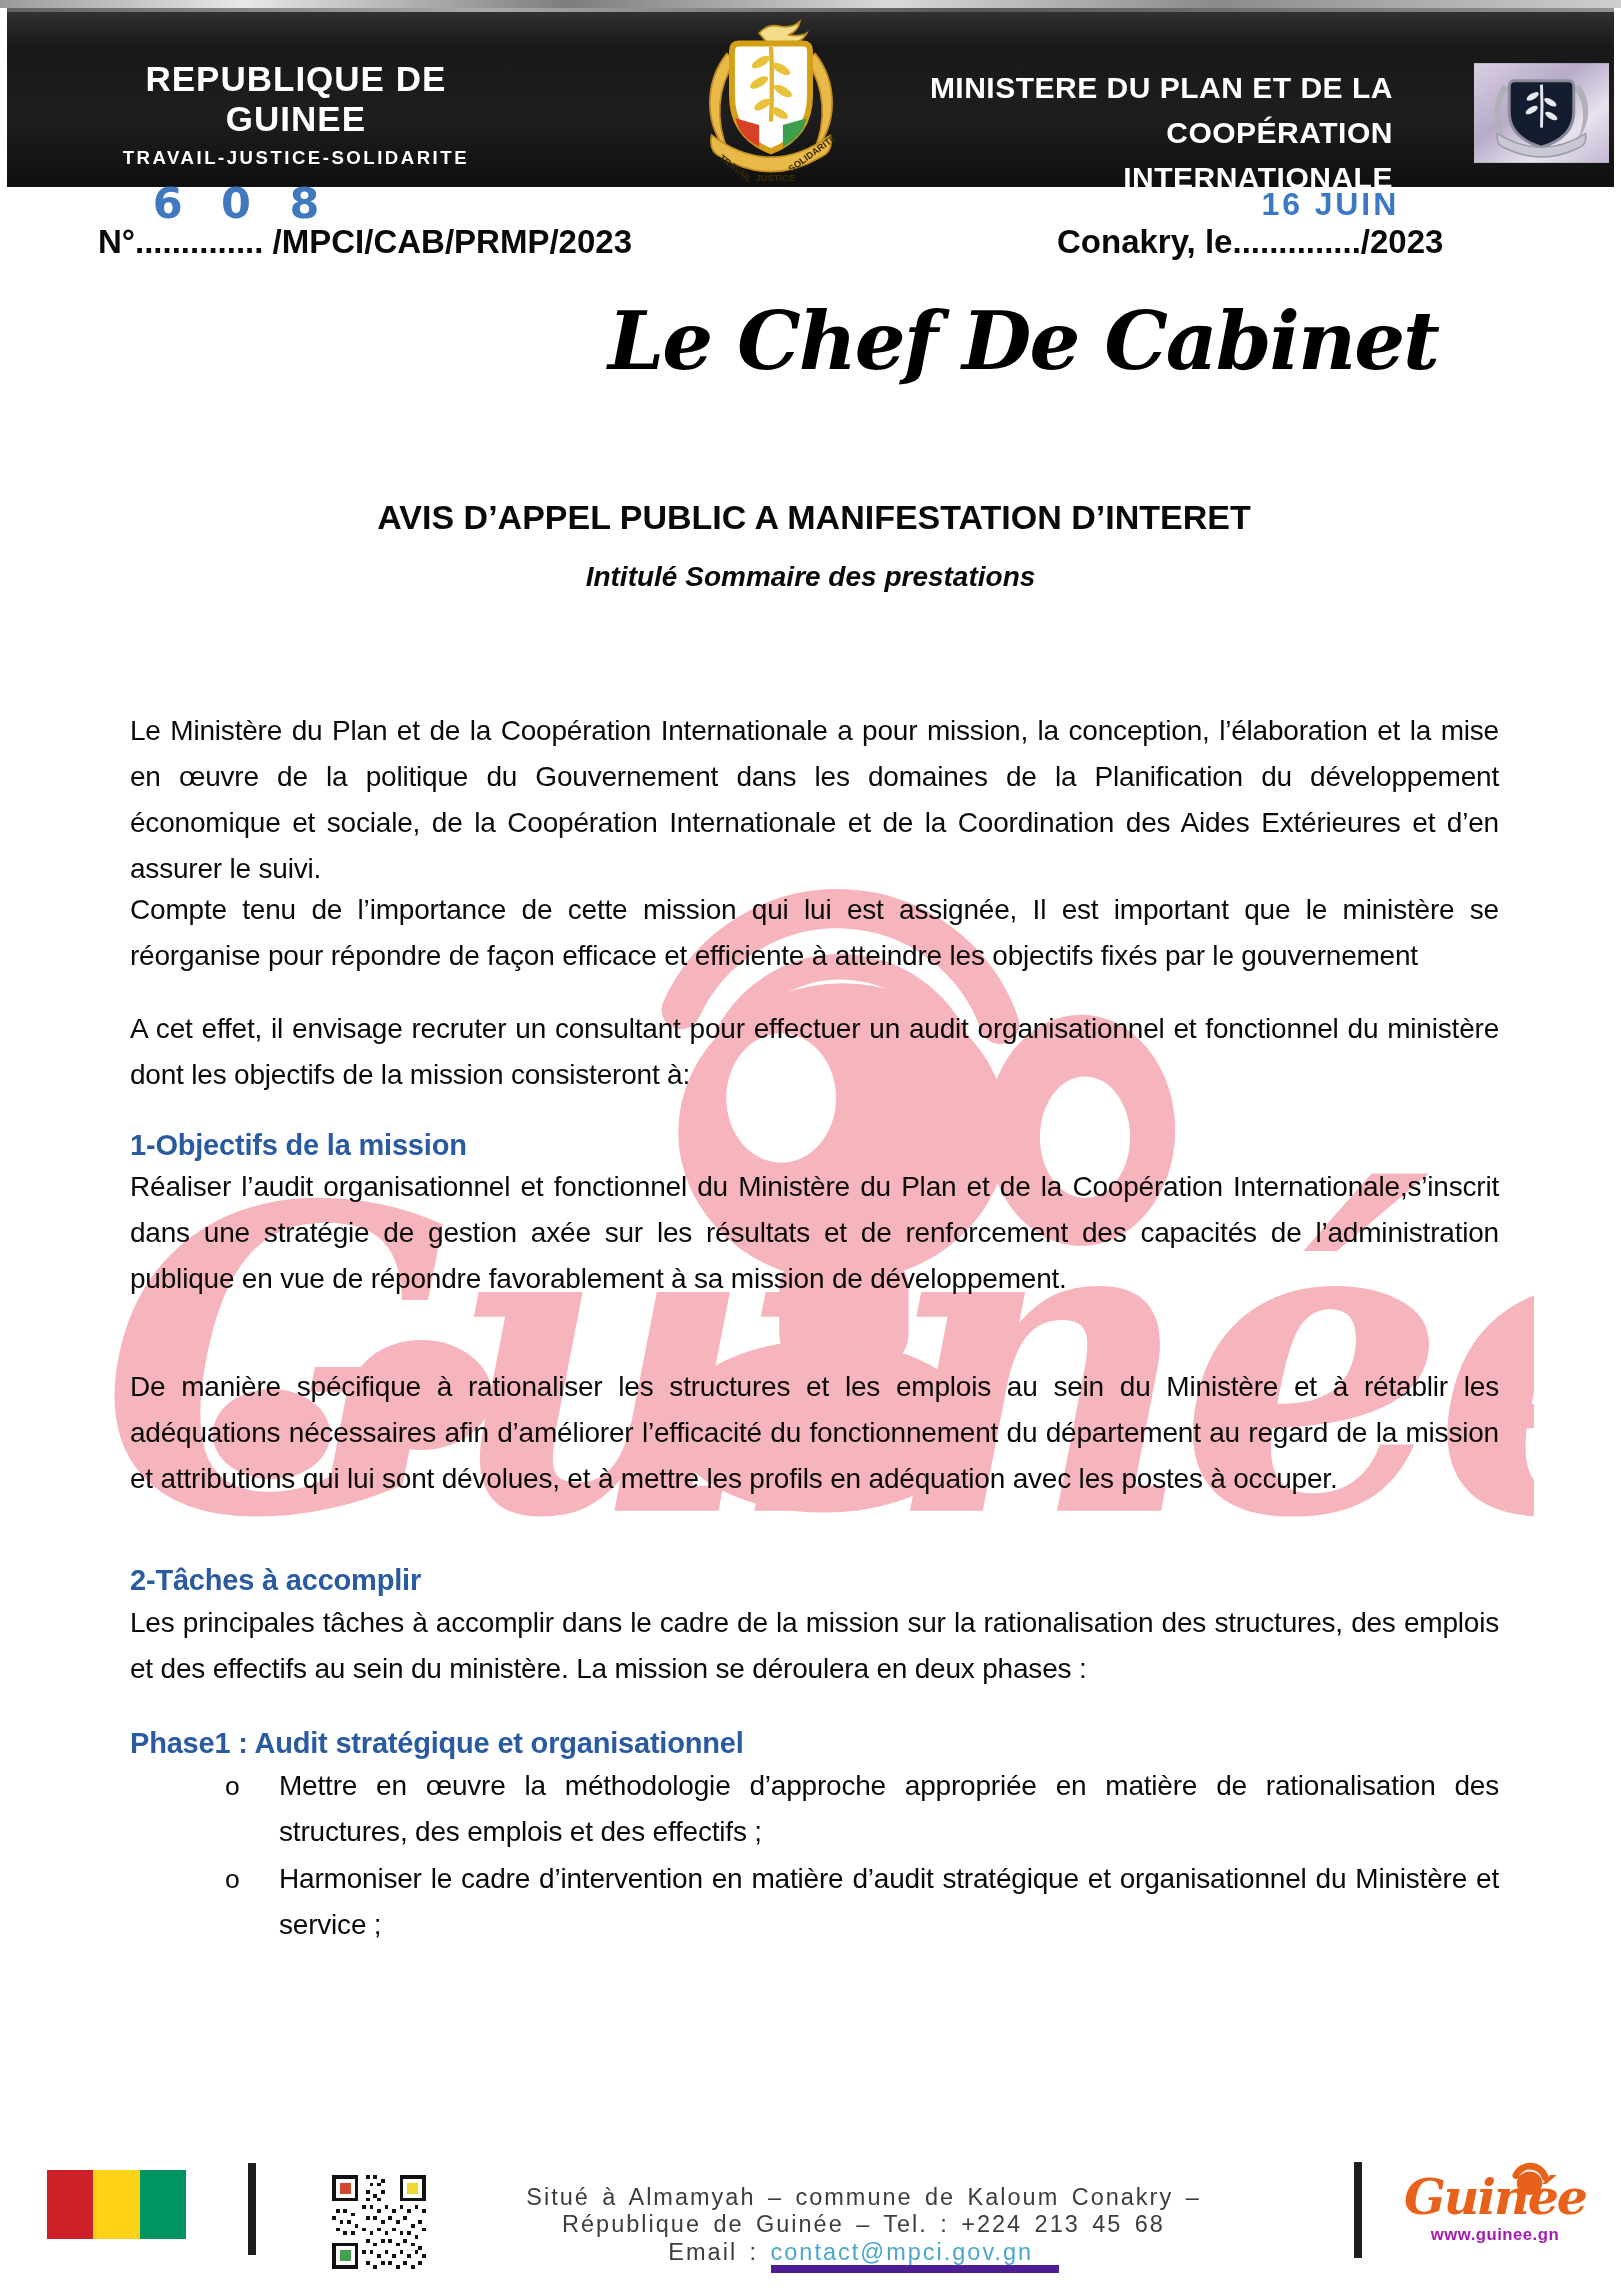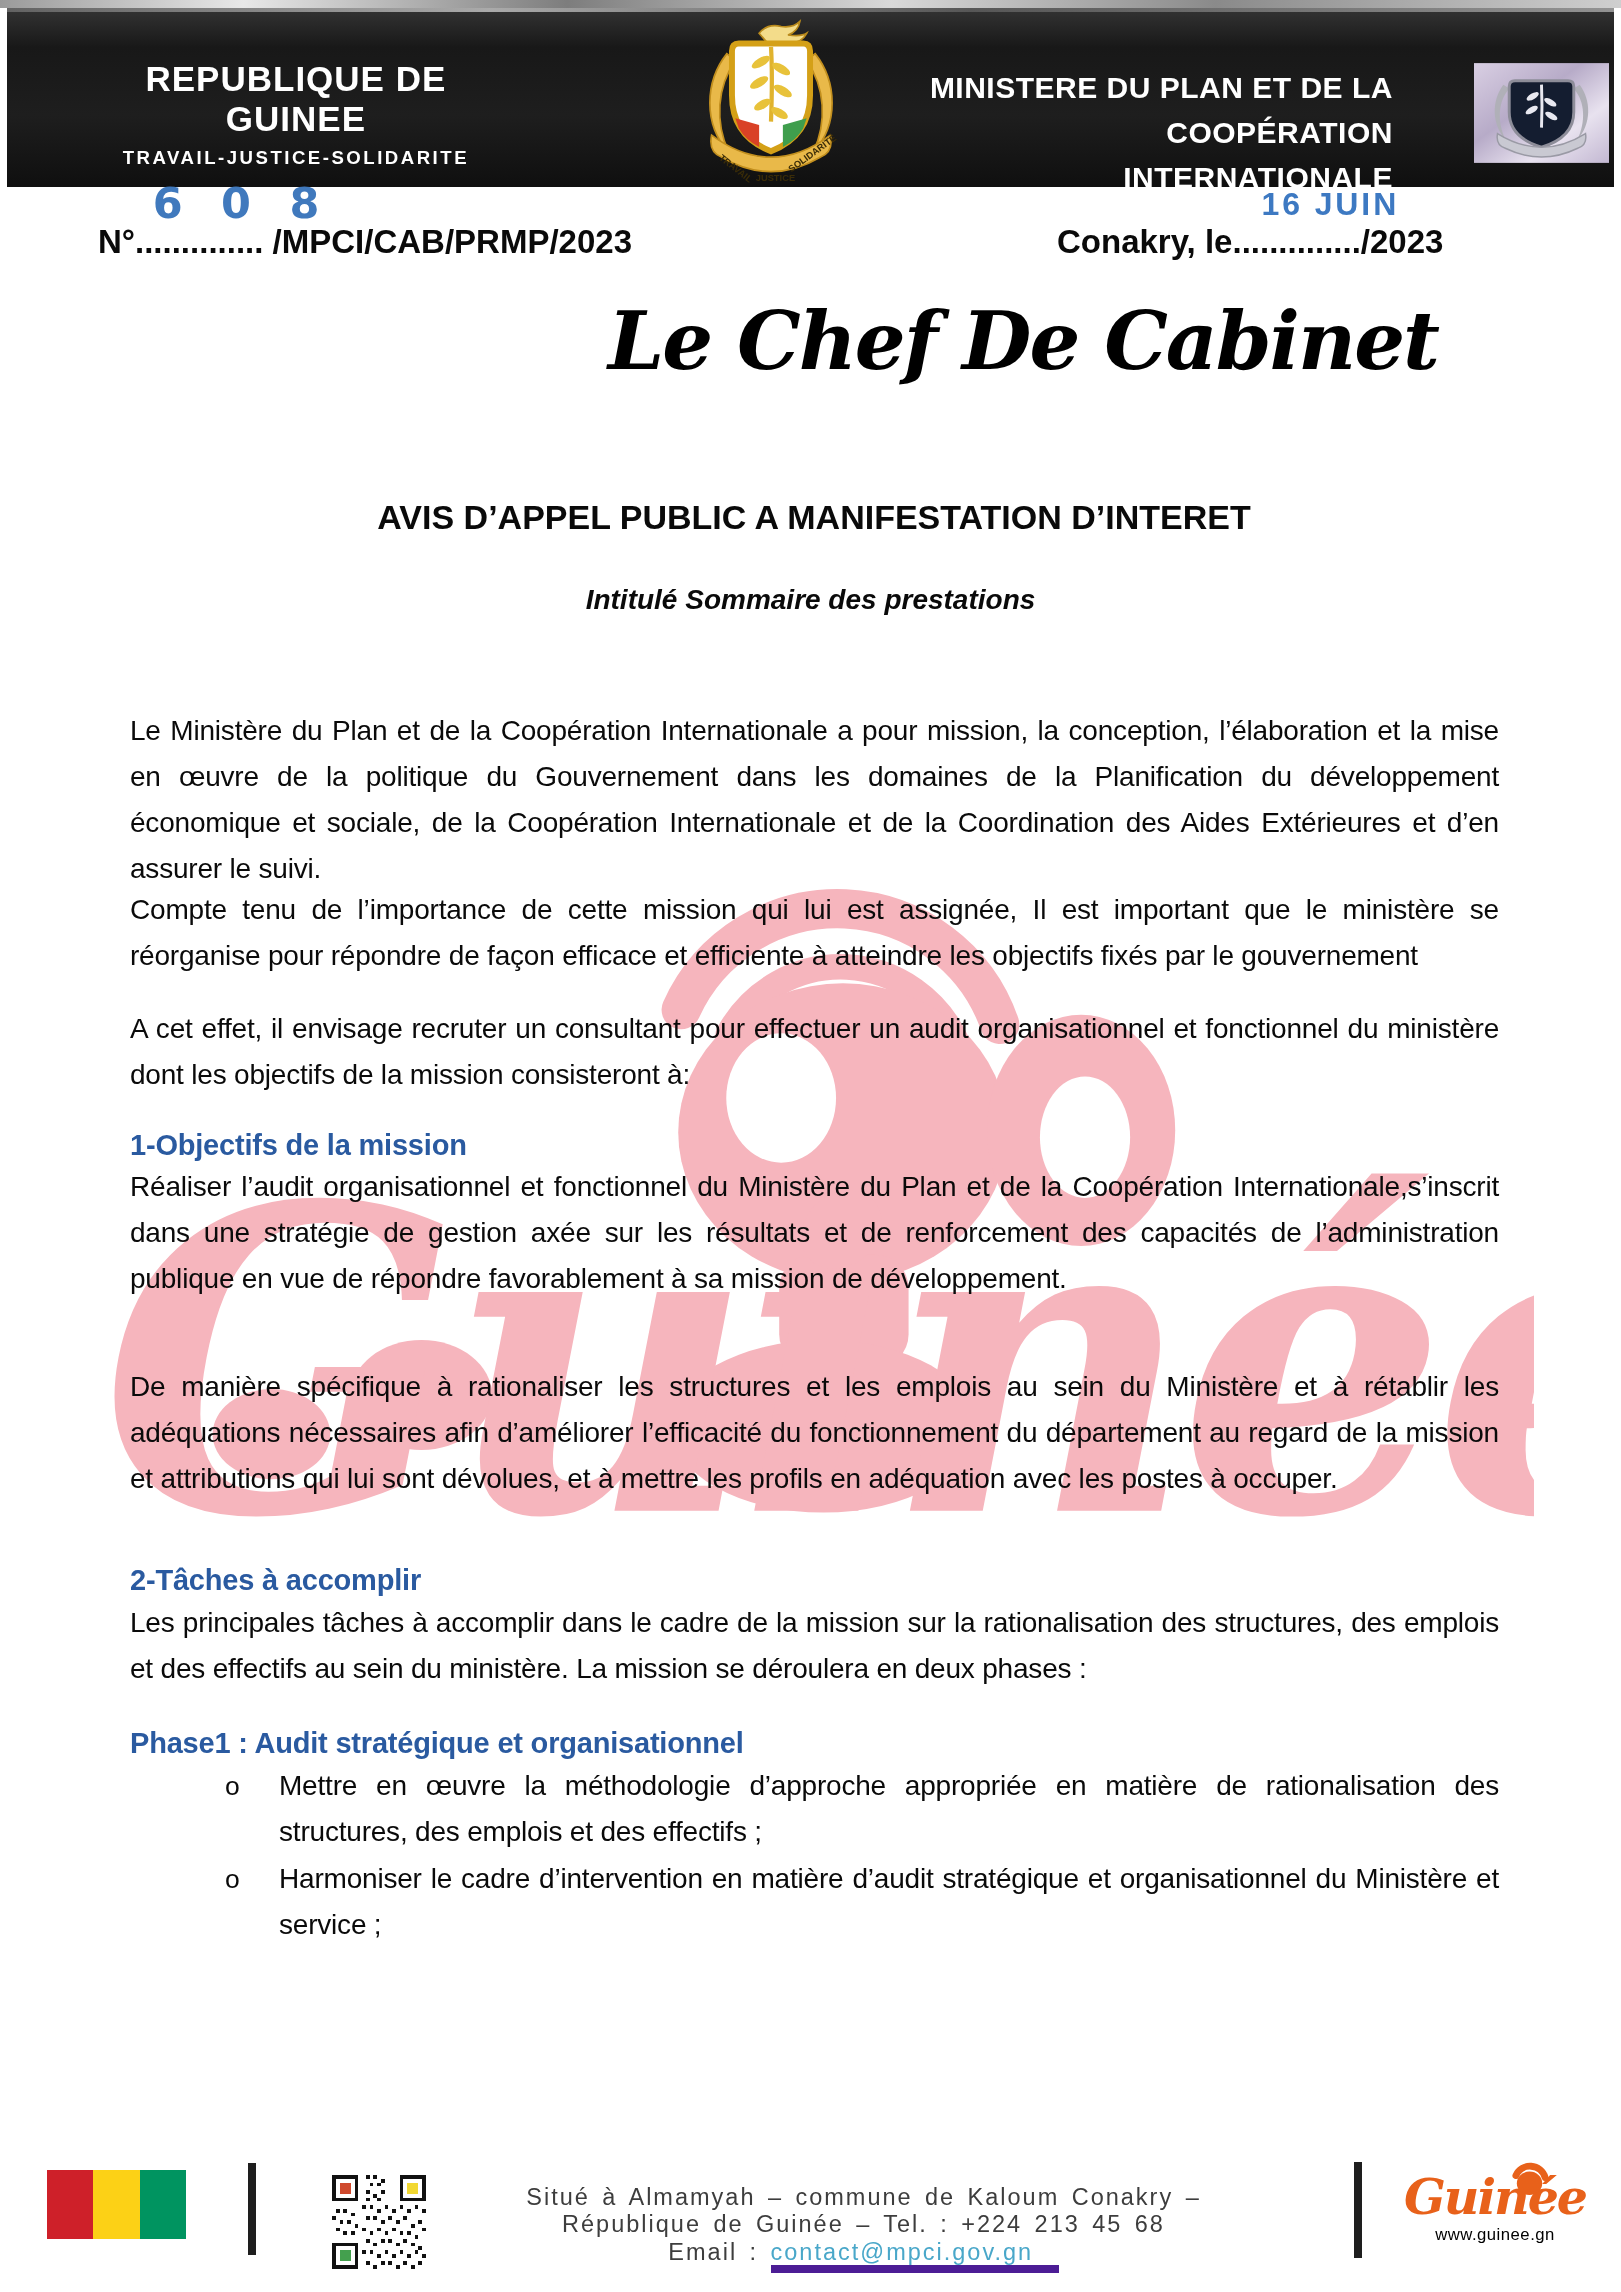--- a/index.html
+++ b/index.html
@@ -44,21 +44,21 @@
     position:absolute; left:608px; top:284px; width:921px; 
     font-family:"DejaVu Serif", serif; font-style:italic; font-weight:bold;
     font-size:80px; letter-spacing:-2px; color:#000;margin-top:10px;
   }
   .notice-heading{
     position:absolute; left:0; top:498px; width:100%; text-align:center;
     font-size:34px; font-weight:bold; letter-spacing:0px;padding-left:7px;
   }
   .notice-subheading{
     position:absolute; left:0; top:561px; width:100%; text-align:center;
-    font-size:28px; font-weight:bold; font-style:italic;margin-top:23px;
+    font-size:28px; font-weight:bold; font-style:italic;
   }
   
   .watermark{ position:absolute; left:93px; top:799px; width:1441px; height:794px; z-index:0; pointer-events:none;}
   
   .blk{ position:absolute; left:130px; width:1369px; z-index:1; }
   .body-text{ font-size:28px; line-height:46px; text-align:justify; letter-spacing:-0.2px; }
   .sec-heading{ font-size:29px; font-weight:bold; color:#2a5aa0; letter-spacing:-0.2px;}
   .bullets{ list-style:none; }
   .bullets li{ position:relative; padding-left:149px; font-size:28px; line-height:46px;
     text-align:justify; letter-spacing:-0.2px; margin-bottom:1px;}
@@ -70,21 +70,21 @@
   .vd1{ left:248px; top:2163px; height:92px; }
   .vd2{ left:1354px; top:2162px; height:96px; }
   .qr{ position:absolute; left:332px; top:2175px; width:94px; height:94px; }
   .address{ position:absolute; left:437px; top:2184px; width:853px; text-align:center;
     color:#3d3d3d; font-size:23.5px; line-height:27.4px; letter-spacing:2px; word-spacing:3.9px;}
   .address .email-link{ color:#49a7c9; text-decoration:none; border-bottom:8px solid #4c1d95;
     padding-right:25.5px; cursor:pointer;}
   .brand{ position:absolute; left:1392px; top:2172px; width:206px; text-align:center; }
   .brand-word{ font-family:"DejaVu Serif", serif; font-style:italic; font-weight:bold;
     font-size:49px; color:#e8611a; letter-spacing:-2px; line-height:51px;}
-  .brand-url{ font-size:16.7px; font-weight:normal; color:#000000; letter-spacing:0.5px; margin-top:2px;}
+  .brand-url{ font-size:16.7px; font-weight:bold; color:#a21caf; letter-spacing:0.5px; margin-top:2px;}
   .brand-head{ position:absolute; top:-15.7px; left:116px; width:45px; height:41px;}
 </style>
 </head>
 <body>
 
 <div class="page">
 
   <div class="scan-strip"></div>
 
   <div class="banner">

